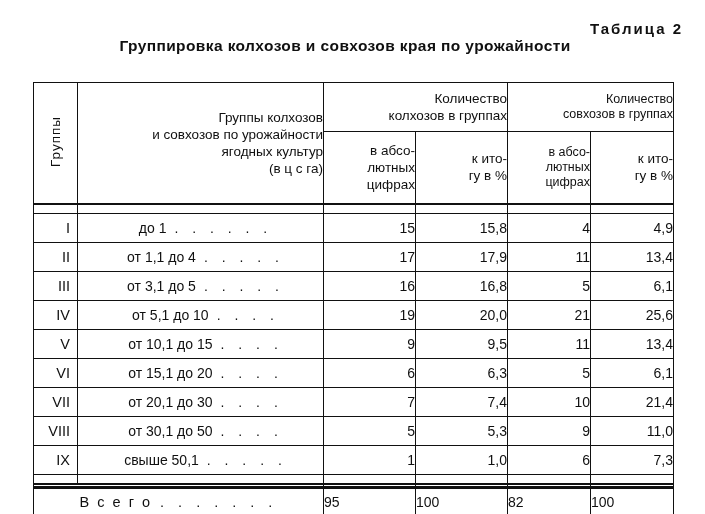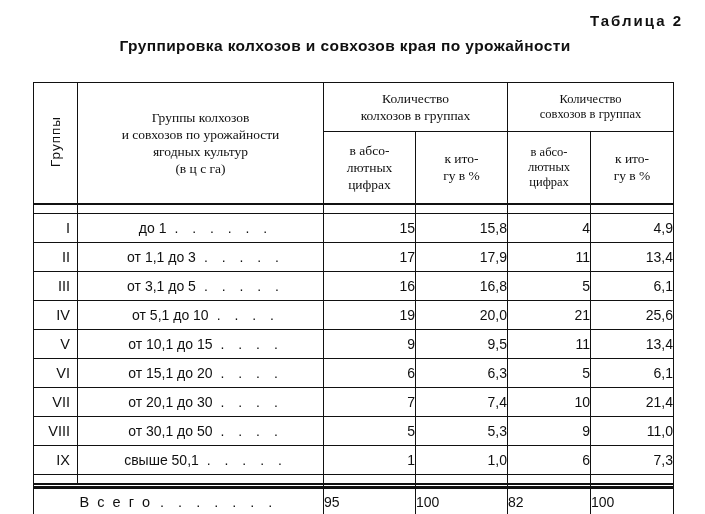--- a/index.html
+++ b/index.html
@@ -16,21 +16,21 @@
   }
   .page {
     position: relative;
     width: 705px;
     height: 514px;
     box-sizing: border-box;
     padding: 0;
   }
   .table-number {
     position: absolute;
-    top: 12px;
+    top: 20px;
     right: 22px;
     font-family: "Liberation Sans", sans-serif;
     font-size: 15px;
     letter-spacing: 2px;
     font-weight: 600;
   }
   .title {
     position: absolute;
     top: 36px;
     left: 0;
@@ -54,22 +54,22 @@
     table-layout: fixed;
   }
   table.grid td, table.grid th {
     border: 1px solid #111;
     padding: 0;
     vertical-align: middle;
     font-weight: normal;
   }
   .thick-top td { border-top-width: 3px; }
   .hdr {
-    text-align: center;
-    font-family: Liberation Serif, serif;
+    text-align: right;
+    font-family: Liberation Sans, sans-serif;
     font-size: 13.5px;
     line-height: 17px;
     padding: 3px 4px;
   }
   .hdr-small {
     font-size: 12.5px;
     line-height: 15px;
   }
   .vert-cell {
     width: 44px;
@@ -242,21 +242,21 @@
             <span>до 1</span><span class="dots">.  .  .  .  .  .</span>
           </td>
           <td class="num">15</td>
           <td class="num">15,8</td>
           <td class="num">4</td>
           <td class="num">4,9</td>
         </tr>
         <tr class="datarow">
           <td class="rn">II</td>
           <td class="desc">
-            <span>от 1,1 до 3</span><span class="dots">.  .  .  .  .</span>
+            <span>от 1,1 до 4</span><span class="dots">.  .  .  .  .</span>
           </td>
           <td class="num">17</td>
           <td class="num">17,9</td>
           <td class="num">11</td>
           <td class="num">13,4</td>
         </tr>
         <tr class="datarow">
           <td class="rn">III</td>
           <td class="desc">
             <span>от 3,1 до 5</span><span class="dots">.  .  .  .  .</span>

